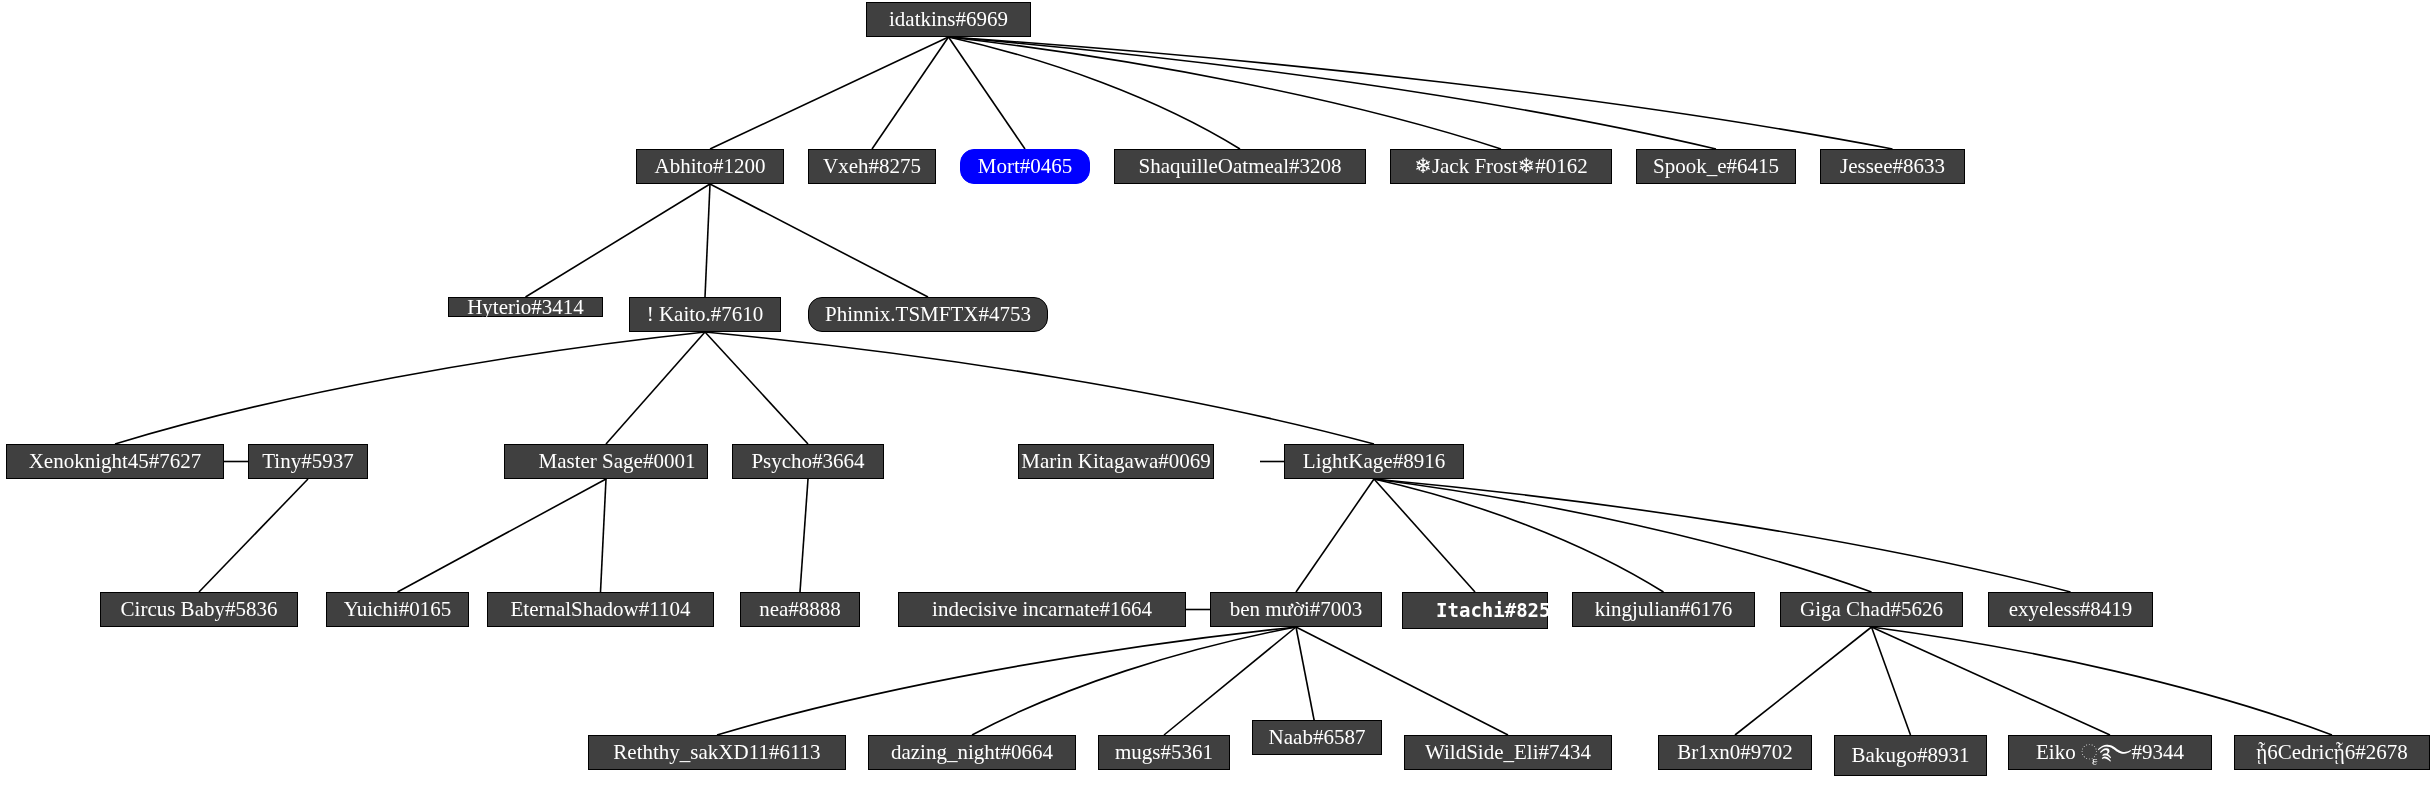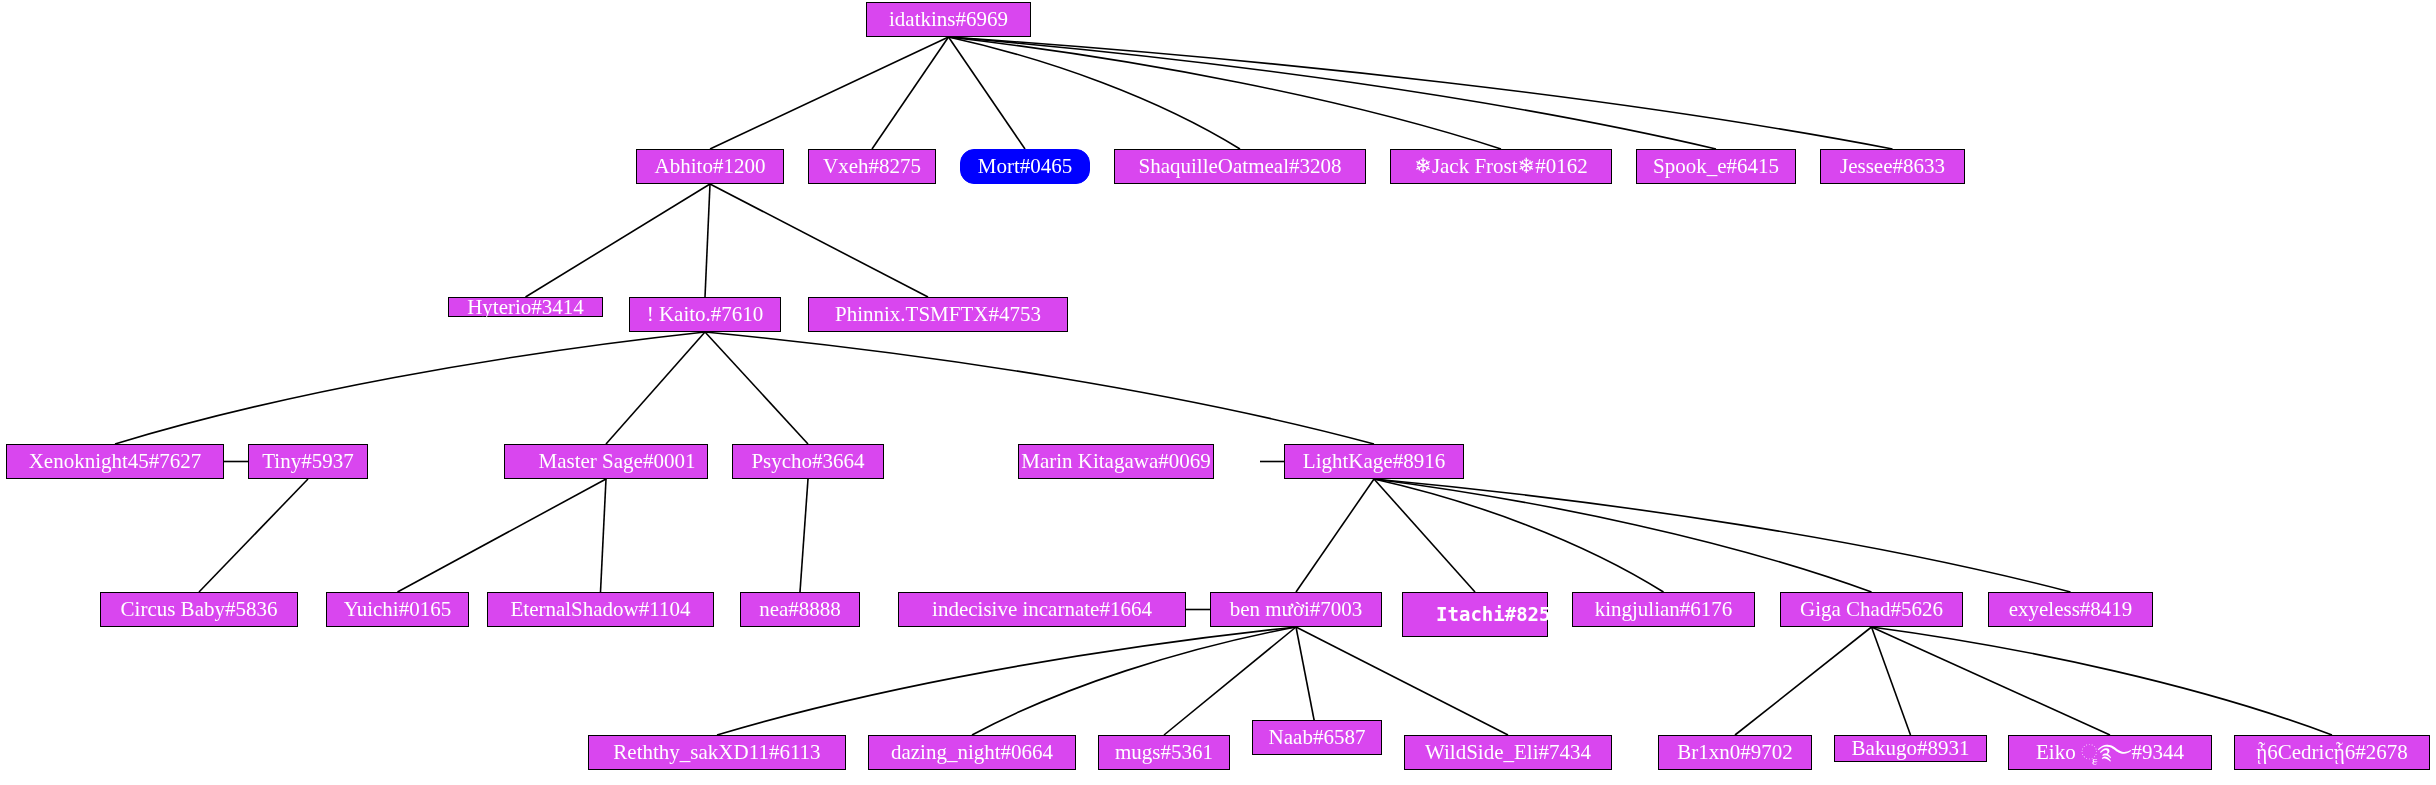--- a/index.html
+++ b/index.html
@@ -19,21 +19,21 @@
     position: absolute;
     left: 0;
     top: 0;
     width: 2436px;
     height: 785px;
     pointer-events: none;
   }
   .node {
     position: absolute;
     box-sizing: border-box;
-    background: #d946ef;
+    background: #404040;
     color: #ffffff;
     border: 1px solid #000000;
     display: flex;
     align-items: center;
     justify-content: center;
     font-family: "Liberation Serif", "DejaVu Serif", serif;
     font-size: 21px;
     line-height: 1;
     white-space: nowrap;
     letter-spacing: 0px;
@@ -95,40 +95,40 @@
       <div class="node" style="left: 866px; top: 2px; width: 165px; height: 35px;">idatkins#6969</div>
       <div class="node" style="left: 636px; top: 149px; width: 148px; height: 35px;">Abhito#1200</div>
       <div class="node" style="left: 808px; top: 149px; width: 128px; height: 35px;">Vxeh#8275</div>
       <div class="node accent" style="left: 960px; top: 149px; width: 130px; height: 35px;">Mort#0465</div>
       <div class="node" style="left: 1114px; top: 149px; width: 252px; height: 35px;">ShaquilleOatmeal#3208</div>
       <div class="node" style="left: 1390px; top: 149px; width: 222px; height: 35px;">❄Jack Frost❄#0162</div>
       <div class="node" style="left: 1636px; top: 149px; width: 160px; height: 35px;">Spook_e#6415</div>
       <div class="node" style="left: 1820px; top: 149px; width: 145px; height: 35px;">Jessee#8633</div>
       <div class="node" style="left: 448px; top: 297px; width: 155px; height: 20px;">Hyterio#3414</div>
       <div class="node" style="left: 629px; top: 297px; width: 152px; height: 35px;">! Kaito.#7610</div>
-      <div class="node" style="left: 808px; top: 297px; width: 260px; height: 35px;">Phinnix.TSMFTX#4753</div>
+      <div class="node" style="left: 808px; top: 297px; width: 240px; height: 35px; border-radius: 14px;">Phinnix.TSMFTX#4753</div>
       <div class="node" style="left: 6px; top: 444px; width: 218px; height: 35px;">Xenoknight45#7627</div>
       <div class="node" style="left: 248px; top: 444px; width: 120px; height: 35px;">Tiny#5937</div>
       <div class="node" style="left: 504px; top: 444px; width: 204px; height: 35px; padding-left: 22px;">Master Sage#0001</div>
       <div class="node" style="left: 732px; top: 444px; width: 152px; height: 35px;">Psycho#3664</div>
       <div class="node" style="left: 1018px; top: 444px; width: 196px; height: 35px;">Marin Kitagawa#0069</div>
       <div class="node" style="left: 1284px; top: 444px; width: 180px; height: 35px;">LightKage#8916</div>
       <div class="node" style="left: 100px; top: 592px; width: 198px; height: 35px;">Circus Baby#5836</div>
       <div class="node" style="left: 326px; top: 592px; width: 143px; height: 35px;">Yuichi#0165</div>
       <div class="node" style="left: 487px; top: 592px; width: 227px; height: 35px;">EternalShadow#1104</div>
       <div class="node" style="left: 740px; top: 592px; width: 120px; height: 35px;">nea#8888</div>
       <div class="node" style="left: 898px; top: 592px; width: 288px; height: 35px;">indecisive incarnate#1664</div>
       <div class="node" style="left: 1210px; top: 592px; width: 172px; height: 35px;">ben mười#7003</div>
-      <div class="node mono" style="left: 1402px; top: 592px; width: 146px; height: 45px; padding-left: 48px;">Itachi#8253</div>
+      <div class="node mono" style="left: 1402px; top: 592px; width: 146px; height: 37px; padding-left: 48px;">Itachi#8253</div>
       <div class="node" style="left: 1572px; top: 592px; width: 183px; height: 35px;">kingjulian#6176</div>
       <div class="node" style="left: 1780px; top: 592px; width: 183px; height: 35px;">Giga Chad#5626</div>
       <div class="node" style="left: 1988px; top: 592px; width: 165px; height: 35px;">exyeless#8419</div>
       <div class="node" style="left: 588px; top: 735px; width: 258px; height: 35px;">Reththy_sakXD11#6113</div>
       <div class="node" style="left: 868px; top: 735px; width: 208px; height: 35px;">dazing_night#0664</div>
       <div class="node" style="left: 1098px; top: 735px; width: 132px; height: 35px;">mugs#5361</div>
       <div class="node" style="left: 1252px; top: 720px; width: 130px; height: 35px;">Naab#6587</div>
       <div class="node" style="left: 1404px; top: 735px; width: 208px; height: 35px;">WildSide_Eli#7434</div>
       <div class="node" style="left: 1658px; top: 735px; width: 154px; height: 35px;">Br1xn0#9702</div>
-      <div class="node" style="left: 1834px; top: 735px; width: 153px; height: 27px;">Bakugo#8931</div>
+      <div class="node" style="left: 1834px; top: 735px; width: 153px; height: 41px;">Bakugo#8931</div>
       <div class="node" style="left: 2008px; top: 735px; width: 204px; height: 35px;">Eiko ૄ࿰࿐#9344</div>
       <div class="node" style="left: 2234px; top: 735px; width: 196px; height: 35px;">ᾗ6Cedricᾗ6#2678</div>
     </div>
 </div>
 
 </body></html>

